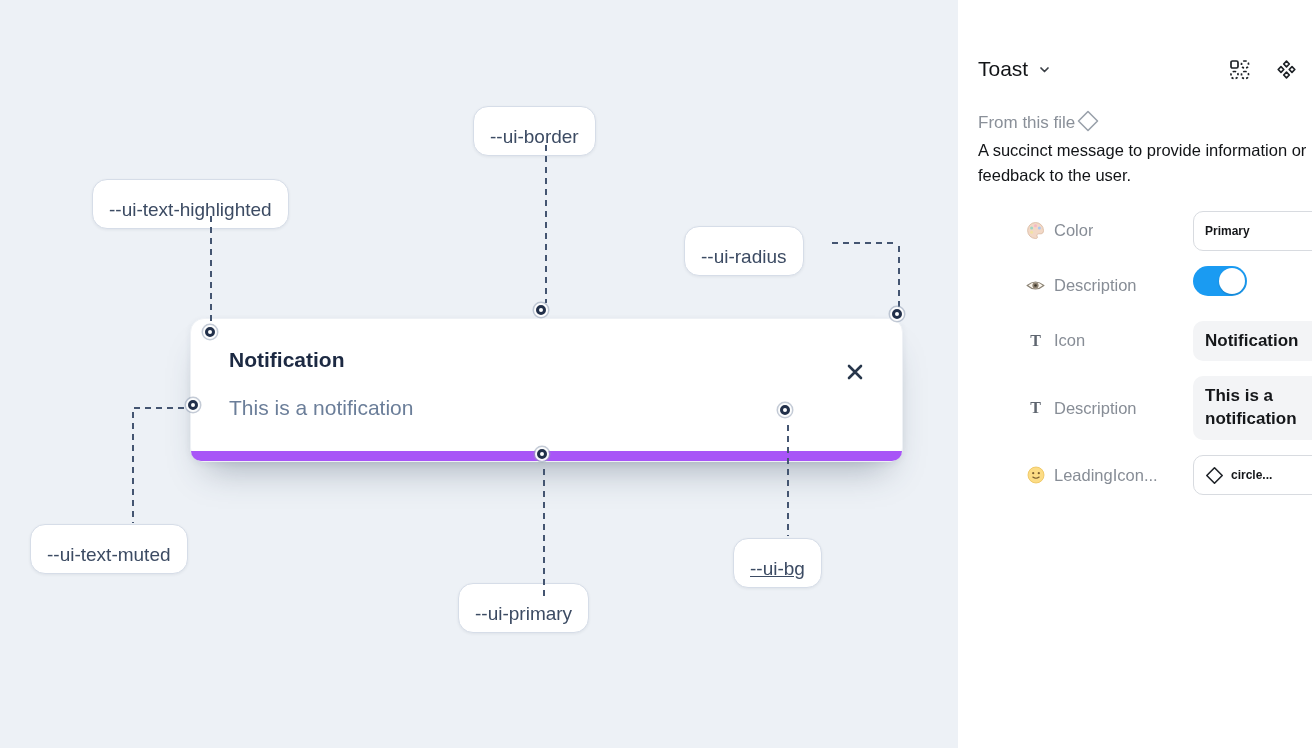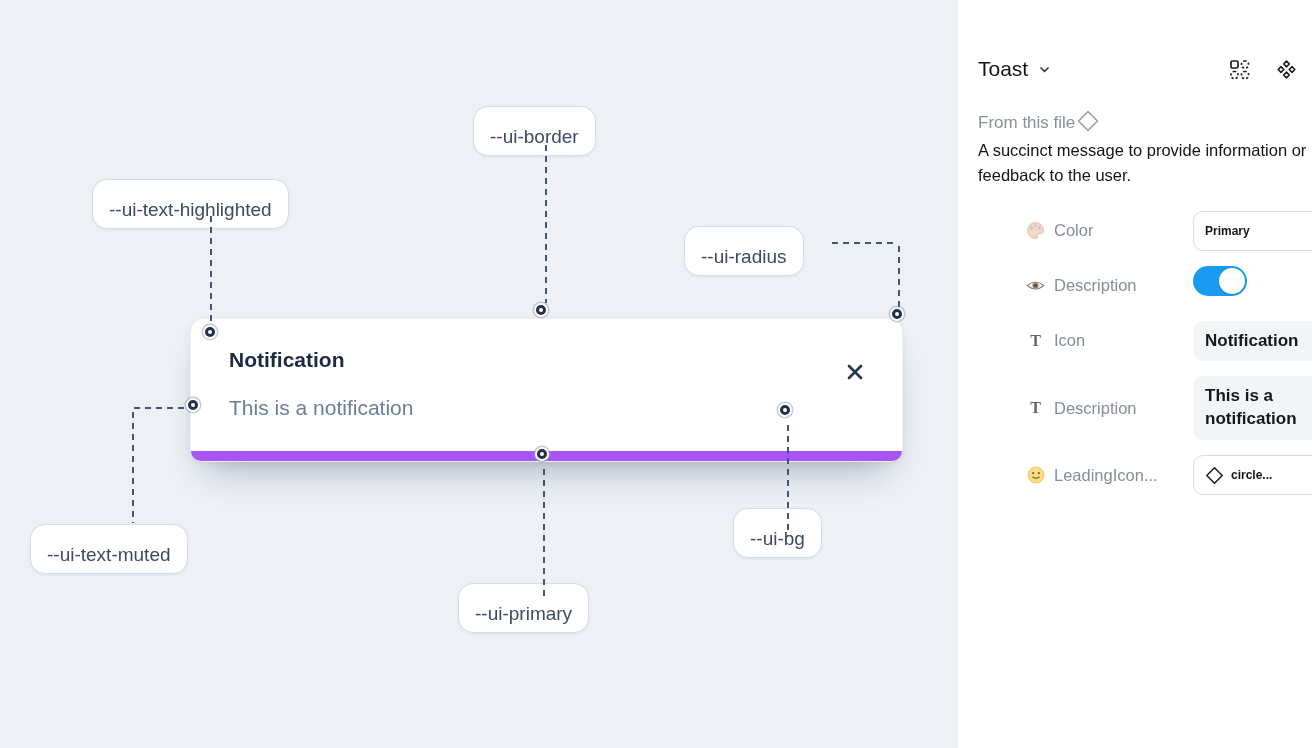--- a/index.html
+++ b/index.html
@@ -27,21 +27,21 @@
   .pill {
     position:absolute; background:#fff; border:1px solid #d6dde8; border-radius:15px;
     padding:19px 16px 7px; font-size:19px; color:#3c4b63; white-space:nowrap;
     box-shadow:0 1px 3px rgba(31,41,55,.07);
   }
   .lbl-border      { left:473px; top:106px; }
   .lbl-highlighted { left:92px;  top:179px; }
   .lbl-radius      { left:684px; top:226px; }
   .lbl-muted       { left:30px;  top:524px; }
   .lbl-primary     { left:458px; top:583px; }
-  .lbl-bg          { left:733px; top:508px; }
+  .lbl-bg          { left:733px; top:538px;text-decoration:underline; }
 
   .dash-v { position:absolute; width:2px;
     background-image:repeating-linear-gradient(to bottom,#445571 0 6px,transparent 6px 11px); }
   .dash-h { position:absolute; height:2px;
     background-image:repeating-linear-gradient(to right,#445571 0 6px,transparent 6px 11px); }
   .d-border      { left:545px; top:145px; height:158px; }
   .d-highlighted { left:210px; top:216px; height:109px; }
   .d-radius-h    { left:832px; top:242px; width:64px; }
   .d-radius-v    { left:898px; top:246px; height:61px; }
   .d-muted-v     { left:132px; top:412px; height:111px; }

